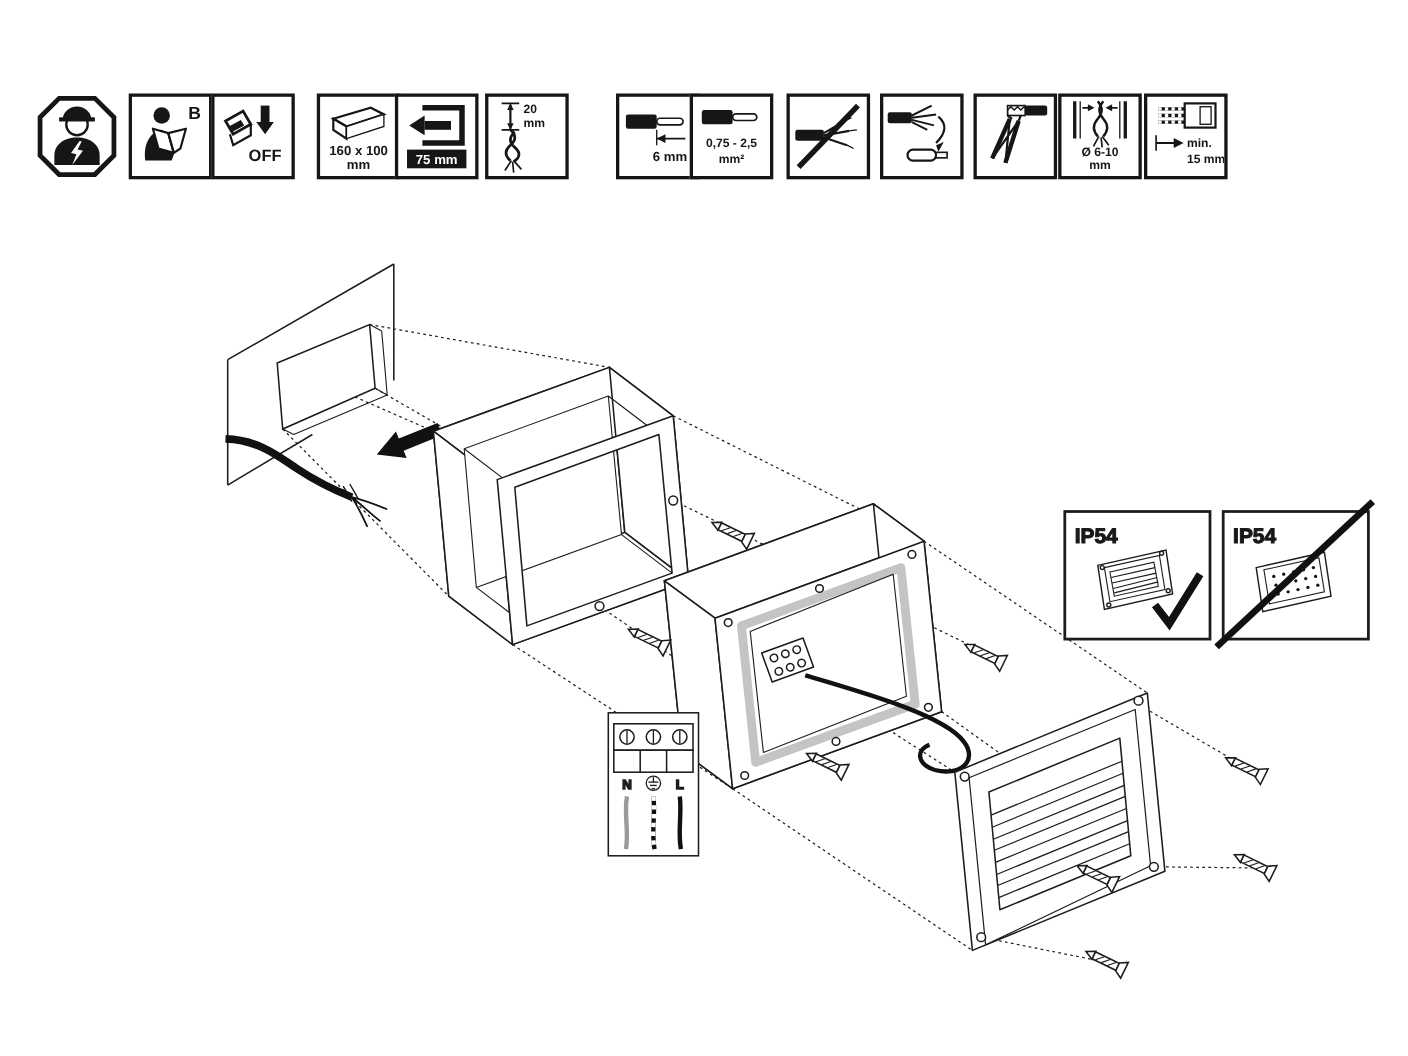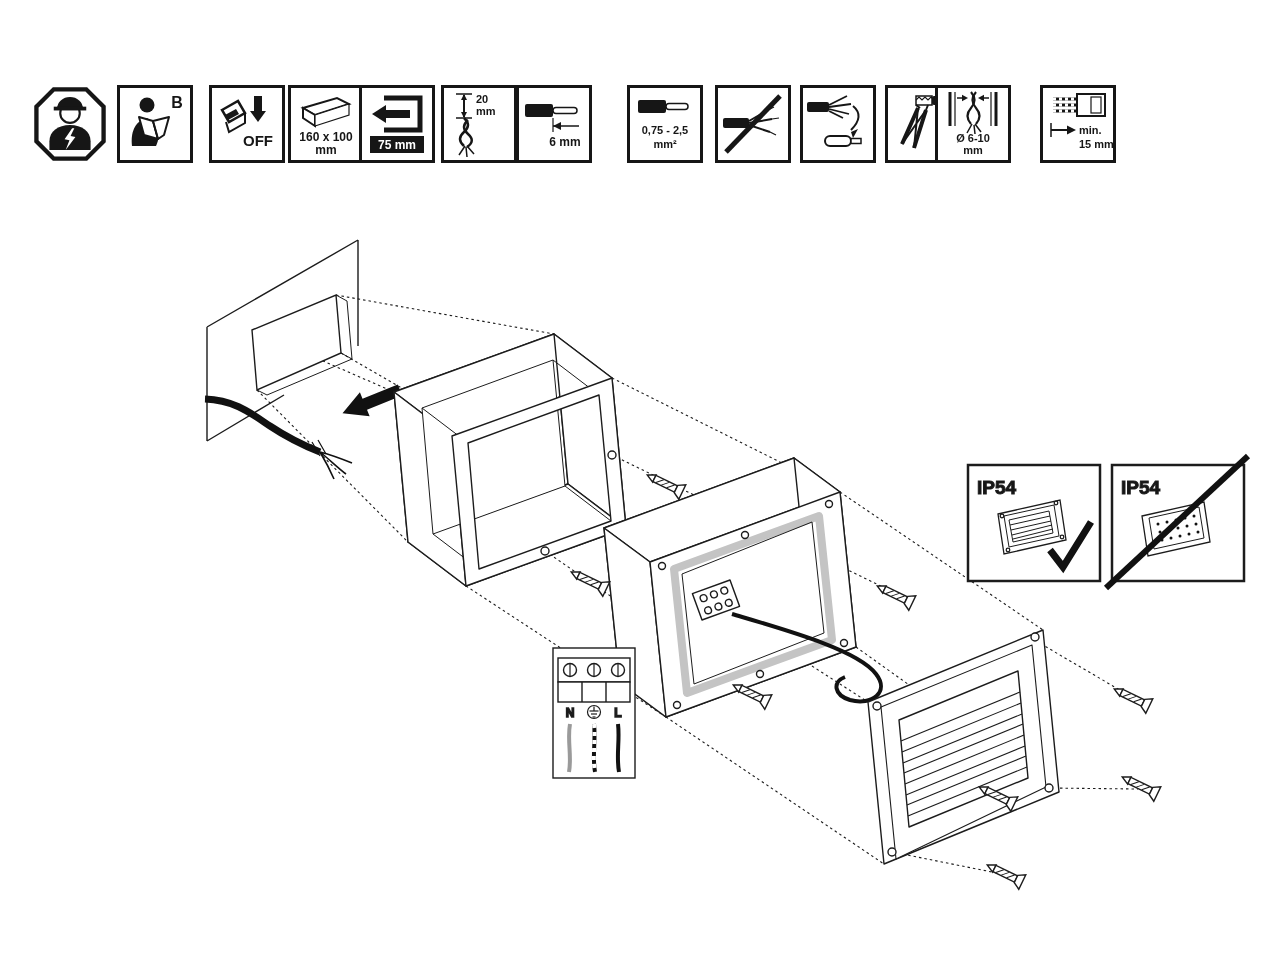--- a/index.html
+++ b/index.html
@@ -36,21 +36,21 @@
  <svg viewBox="0 0 70 72">
   <text x="57" y="20" class="t16" text-anchor="middle">B</text>
   <circle cx="27" cy="17" r="7.5" fill="#161616"></circle>
   <path d="M12,58 c-2,-16 5,-26 15,-28 l10,7 c3,8 2,14 -1,21 z" fill="#161616"></path>
   <path d="M33,33 L19,29 L24,47 L38,51 Z" fill="#fff" stroke="#161616" stroke-width="2" stroke-linejoin="round"></path>
   <path d="M33,33 L49,29 L44,47 L38,51 Z" fill="#fff" stroke="#161616" stroke-width="2" stroke-linejoin="round"></path>
   <path d="M33,33 L38,51" stroke="#161616" stroke-width="1.5"></path>
  </svg>
 </div>
 
-<div class="ibox" style="left:209px">
+<div class="ibox" style="left:192px">
  <svg viewBox="0 0 70 72">
   <polygon points="10,22 26,13 33,25 17,34" fill="#fff" stroke="#161616" stroke-width="2.5"></polygon>
   <polygon points="13,27 24,21 27,26 16,32" fill="#161616"></polygon>
   <path d="M14,34 l3,10 16,-9 0,-10" fill="none" stroke="#161616" stroke-width="2"></path>
   <rect x="42" y="8" width="8" height="15" fill="#161616"></rect>
   <polygon points="38,23 54,23 46,34" fill="#161616"></polygon>
   <text x="46" y="58" class="t15" text-anchor="middle">OFF</text>
  </svg>
 </div>
 
@@ -82,21 +82,21 @@
   <polygon points="20,6 17,12 23,12" fill="#161616"></polygon>
   <polygon points="20,30 17,24 23,24" fill="#161616"></polygon>
   <text x="32" y="15" class="t11">20</text>
   <text x="32" y="27" class="t11">mm</text>
   <path d="M20,30 q8,7 0,14 q-8,7 0,14" fill="none" stroke="#161616" stroke-width="2.5"></path>
   <path d="M24,32 q-8,7 0,14 q8,7 -1,13" fill="none" stroke="#161616" stroke-width="2.5"></path>
   <path d="M21,58 l-6,9 M22,59 l1,10 M23,58 l7,8" stroke="#161616" stroke-width="1.5" fill="none"></path>
  </svg>
 </div>
 
-<div class="ibox" style="left:516px">
+<div class="ibox" style="left:560px">
  <svg viewBox="0 0 70 72">
   <rect x="6" y="16" width="28" height="13" rx="2" fill="#161616"></rect>
   <rect x="34" y="19.5" width="24" height="6" rx="3" fill="#fff" stroke="#161616" stroke-width="1.5"></rect>
   <line x1="34" y1="38" x2="60" y2="38" stroke="#161616" stroke-width="1.5"></line>
   <polygon points="34,38 42,34 42,42" fill="#161616"></polygon>
   <line x1="34" y1="30" x2="34" y2="44" stroke="#161616" stroke-width="1.2"></line>
   <text x="46" y="58" class="t12" text-anchor="middle">6 mm</text>
  </svg>
 </div>
 
@@ -133,21 +133,21 @@
  <svg viewBox="0 0 70 72">
   <rect x="44" y="8" width="20" height="9" rx="2" fill="#161616"></rect>
   <rect x="28" y="8" width="16" height="9" fill="#fff" stroke="#161616" stroke-width="1.5"></rect>
   <path d="M28,12 l3,-3 3,3 3,-3 3,3 3,-3 3,3" fill="none" stroke="#161616" stroke-width="1.2"></path>
   <path d="M30,20 L14,56 M38,22 L26,60" stroke="#161616" stroke-width="4"></path>
   <path d="M30,20 L26,60 M38,22 L14,56" stroke="#161616" stroke-width="2"></path>
   <path d="M28,17 l4,3 M40,17 l-2,5" stroke="#161616" stroke-width="2"></path>
  </svg>
 </div>
 
-<div class="ibox" style="left:935px">
+<div class="ibox" style="left:962px">
  <svg viewBox="0 0 70 72">
   <line x1="12" y1="4" x2="12" y2="38" stroke="#161616" stroke-width="3"></line>
   <line x1="17" y1="4" x2="17" y2="38" stroke="#161616" stroke-width="1.2"></line>
   <line x1="58" y1="4" x2="58" y2="38" stroke="#161616" stroke-width="3"></line>
   <line x1="53" y1="4" x2="53" y2="38" stroke="#161616" stroke-width="1.2"></line>
   <line x1="19" y1="10" x2="26" y2="10" stroke="#161616" stroke-width="1.5"></line>
   <polygon points="30,10 24,6.8 24,13.2" fill="#161616"></polygon>
   <line x1="51" y1="10" x2="44" y2="10" stroke="#161616" stroke-width="1.5"></line>
   <polygon points="40,10 46,6.8 46,13.2" fill="#161616"></polygon>
   <path d="M33,4 q7,8 0,16 q-7,8 0,16" fill="none" stroke="#161616" stroke-width="2.2"></path>

